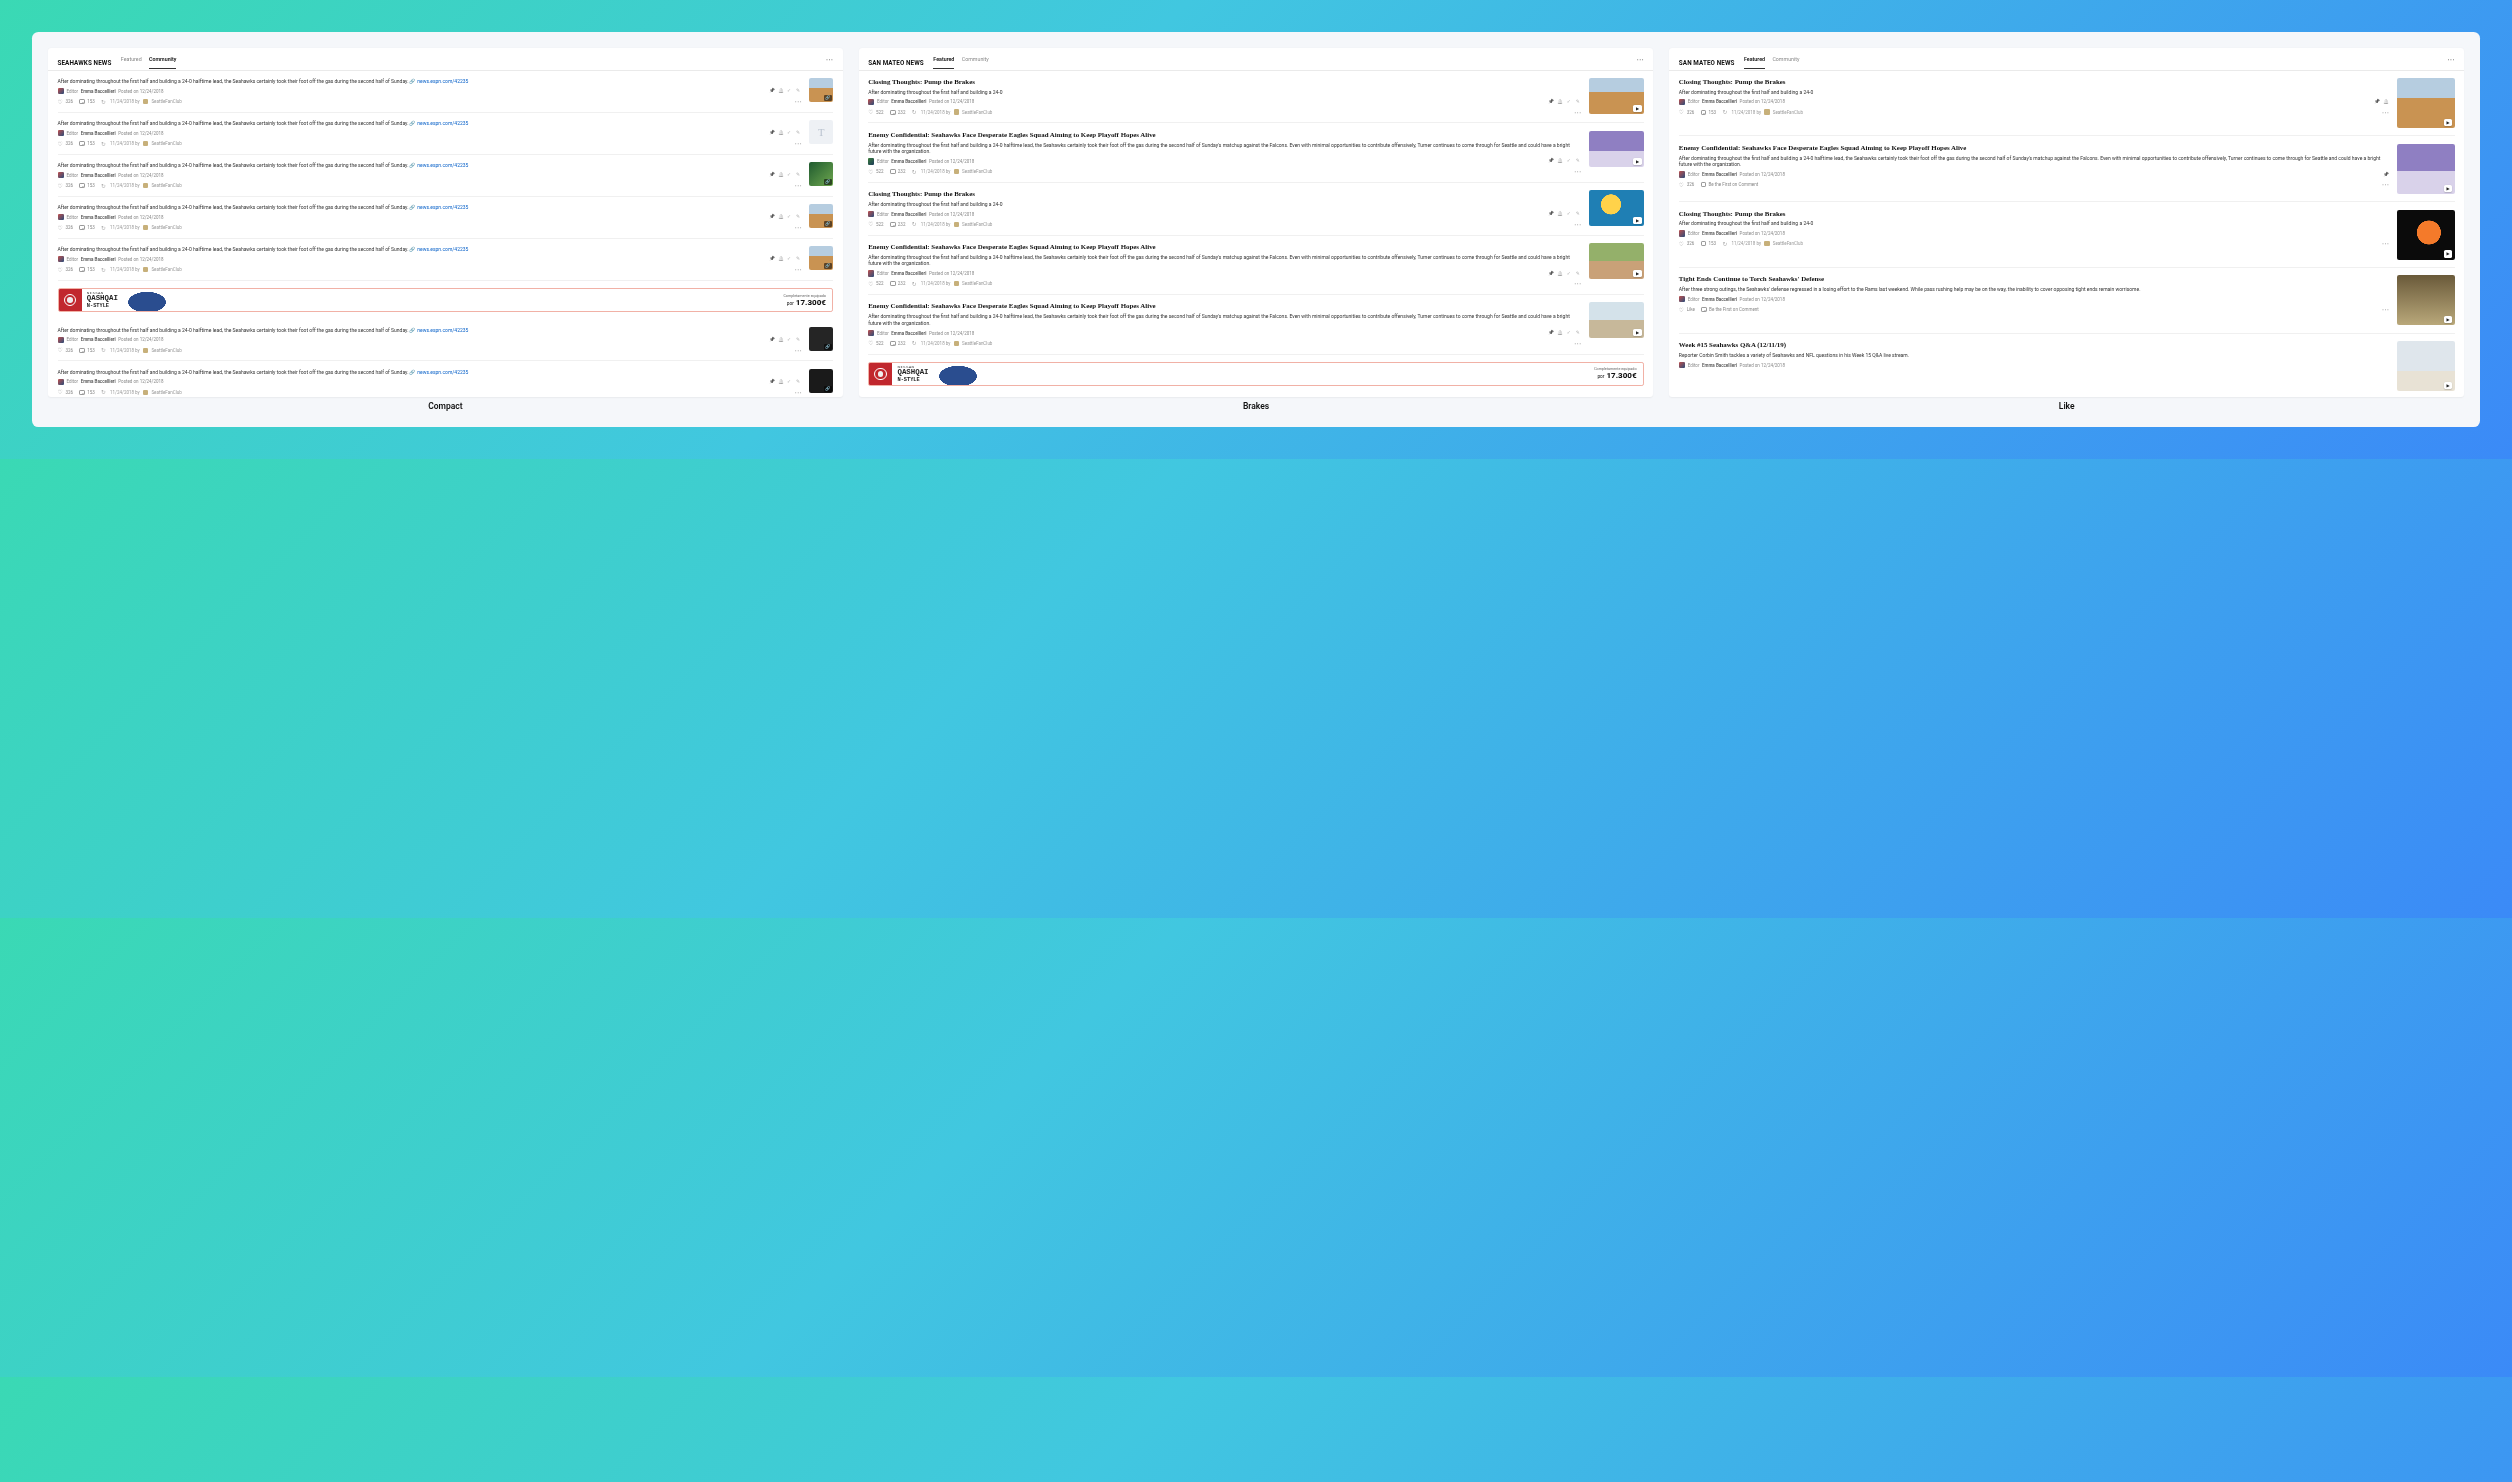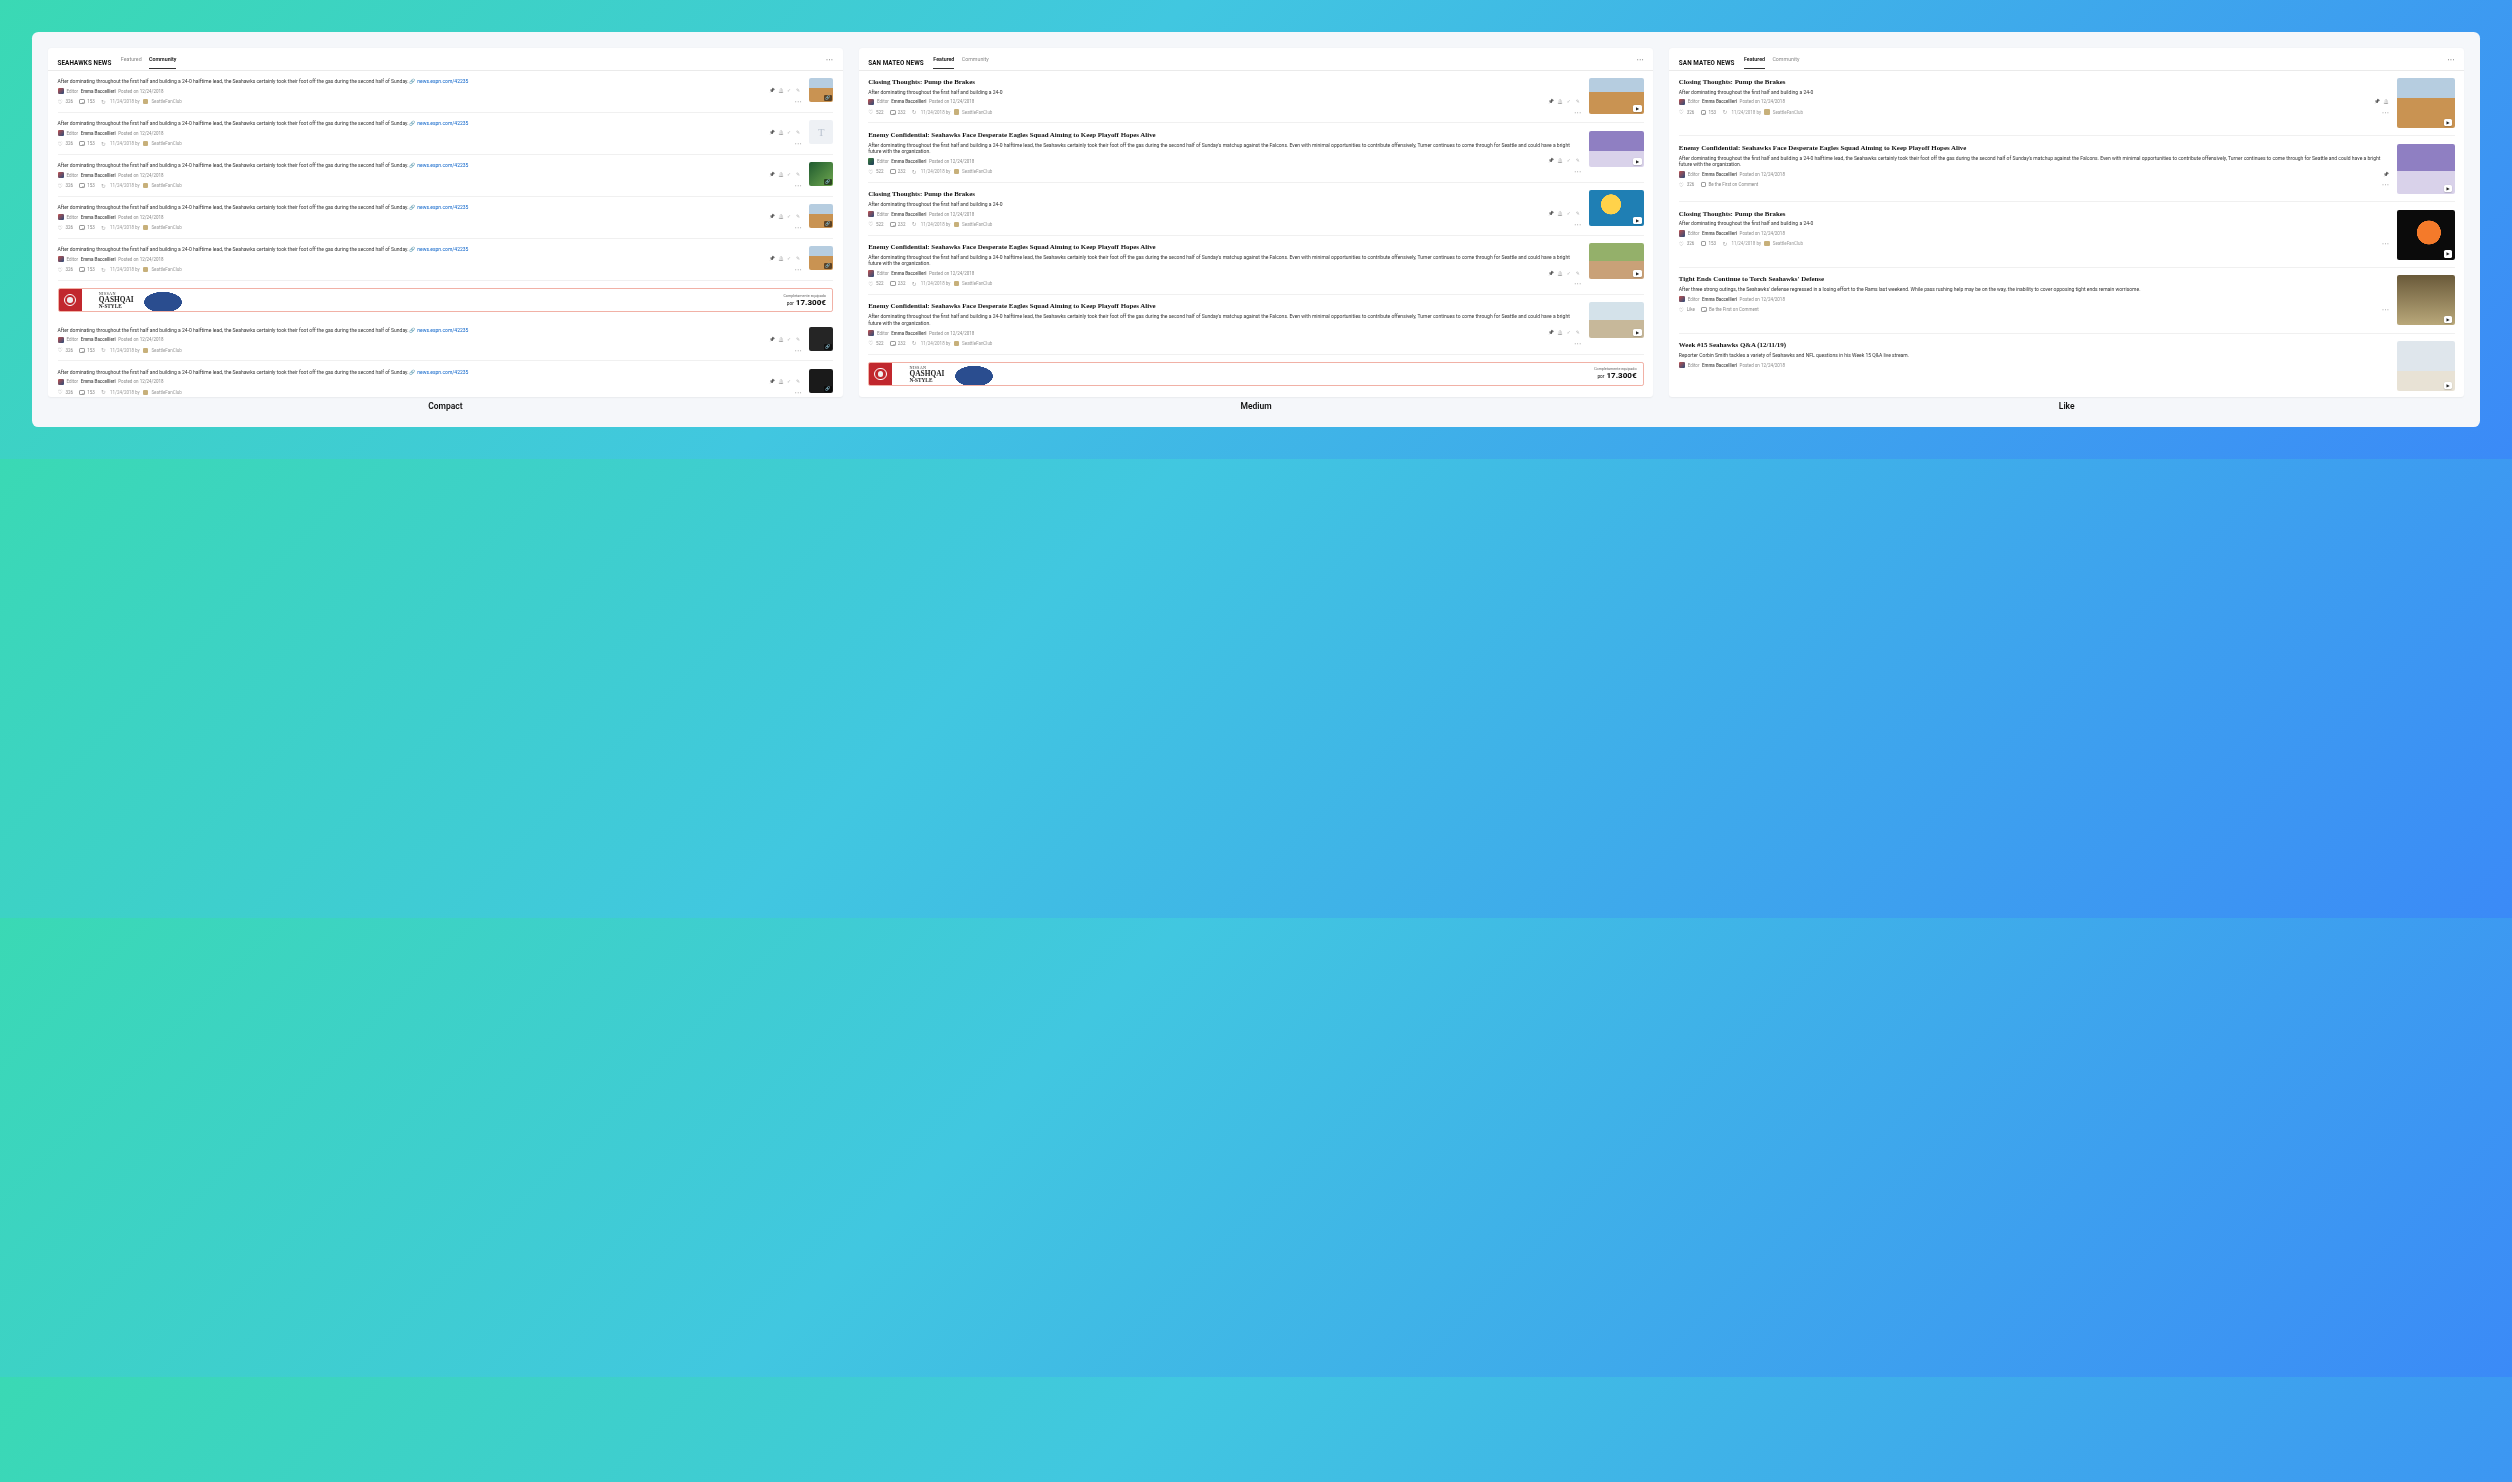--- a/index.html
+++ b/index.html
@@ -80,21 +80,21 @@
   .th-bird  { background: #252525; }
   .th-fish  { background: radial-gradient(circle at 55% 45%, #f47a2a 0 28%, #0b0b0b 29% 100%); }
   .th-cat   { background: linear-gradient(#6a5a3a,#b9a87a); }
   .th-bear  { background: linear-gradient(#dfe6ec 60%, #e8e2d5 60%); }
 
   
   .ad { margin:7.4px 0; border:0.5px solid #f1b1a6; border-radius:2.1px; display:flex; align-items:center; height:24px; overflow:hidden; background:#fff; }
   .ad-badge { width:23px; height:100%; background:#c1272d; display:flex; align-items:center; justify-content:center; }
   .ad-badge .ring { width:12.7px; height:12.7px; border:1.1px solid #fff; border-radius:50%; position:relative; background:#c1272d; }
   .ad-badge .ring::after { content:""; position:absolute; inset:2.6px; border-radius:50%; background:#eee; }
-  .ad-text { padding:0 5.3px; font-family: Liberation Serif, serif; margin-left: 12px; }
+  .ad-text { padding:0 5.3px; font-family: Liberation Mono, monospace; }
   .ad-l1 { font-size:4.2px; color:#333; letter-spacing:0.3px; }
   .ad-l2 { font-size:7.4px; font-weight:800; color:#222; line-height:1; }
   .ad-l3 { font-size:5.3px; font-weight:700; color:#222; }
   .ad-car { width:48px; height:100%; background:radial-gradient(ellipse at 50% 60%, #2a4d8f 0 55%, transparent 56%); }
   .ad-price { margin-left:auto; padding-right:6.3px; text-align:right; }
   .ad-p1 { font-size:3.7px; color:#666; }
   .ad-p2 { font-size:8px; font-weight:800; color:#111; }
 
   .ico { width:5.8px; height:5.8px; display:inline-block; position:relative; }
   .ico-heart::before { content:"♡"; font-size:5.8px; color:#888; }
@@ -604,21 +604,21 @@
           </div>
           <div class="ad-car"></div>
           <div class="ad-price">
             <div class="ad-p1">Completamente equipado</div>
             <div class="ad-p2"><span style="font-size:4.8px;font-weight:400">por</span> <span>17.300€</span></div>
           </div>
         </div>
 
       </div>
     </div>
-    <div class="col-label">Medium</div>
+    <div class="col-label">Brakes</div>
   </div>
 
   <div class="col">
     <div class="panel large">
       <div class="hdr">
         <div class="hdr-title">SAN MATEO NEWS</div>
         <div class="tabs">
           <div class="tab active">Featured</div>
           <div class="tab">Community</div>
         </div>

